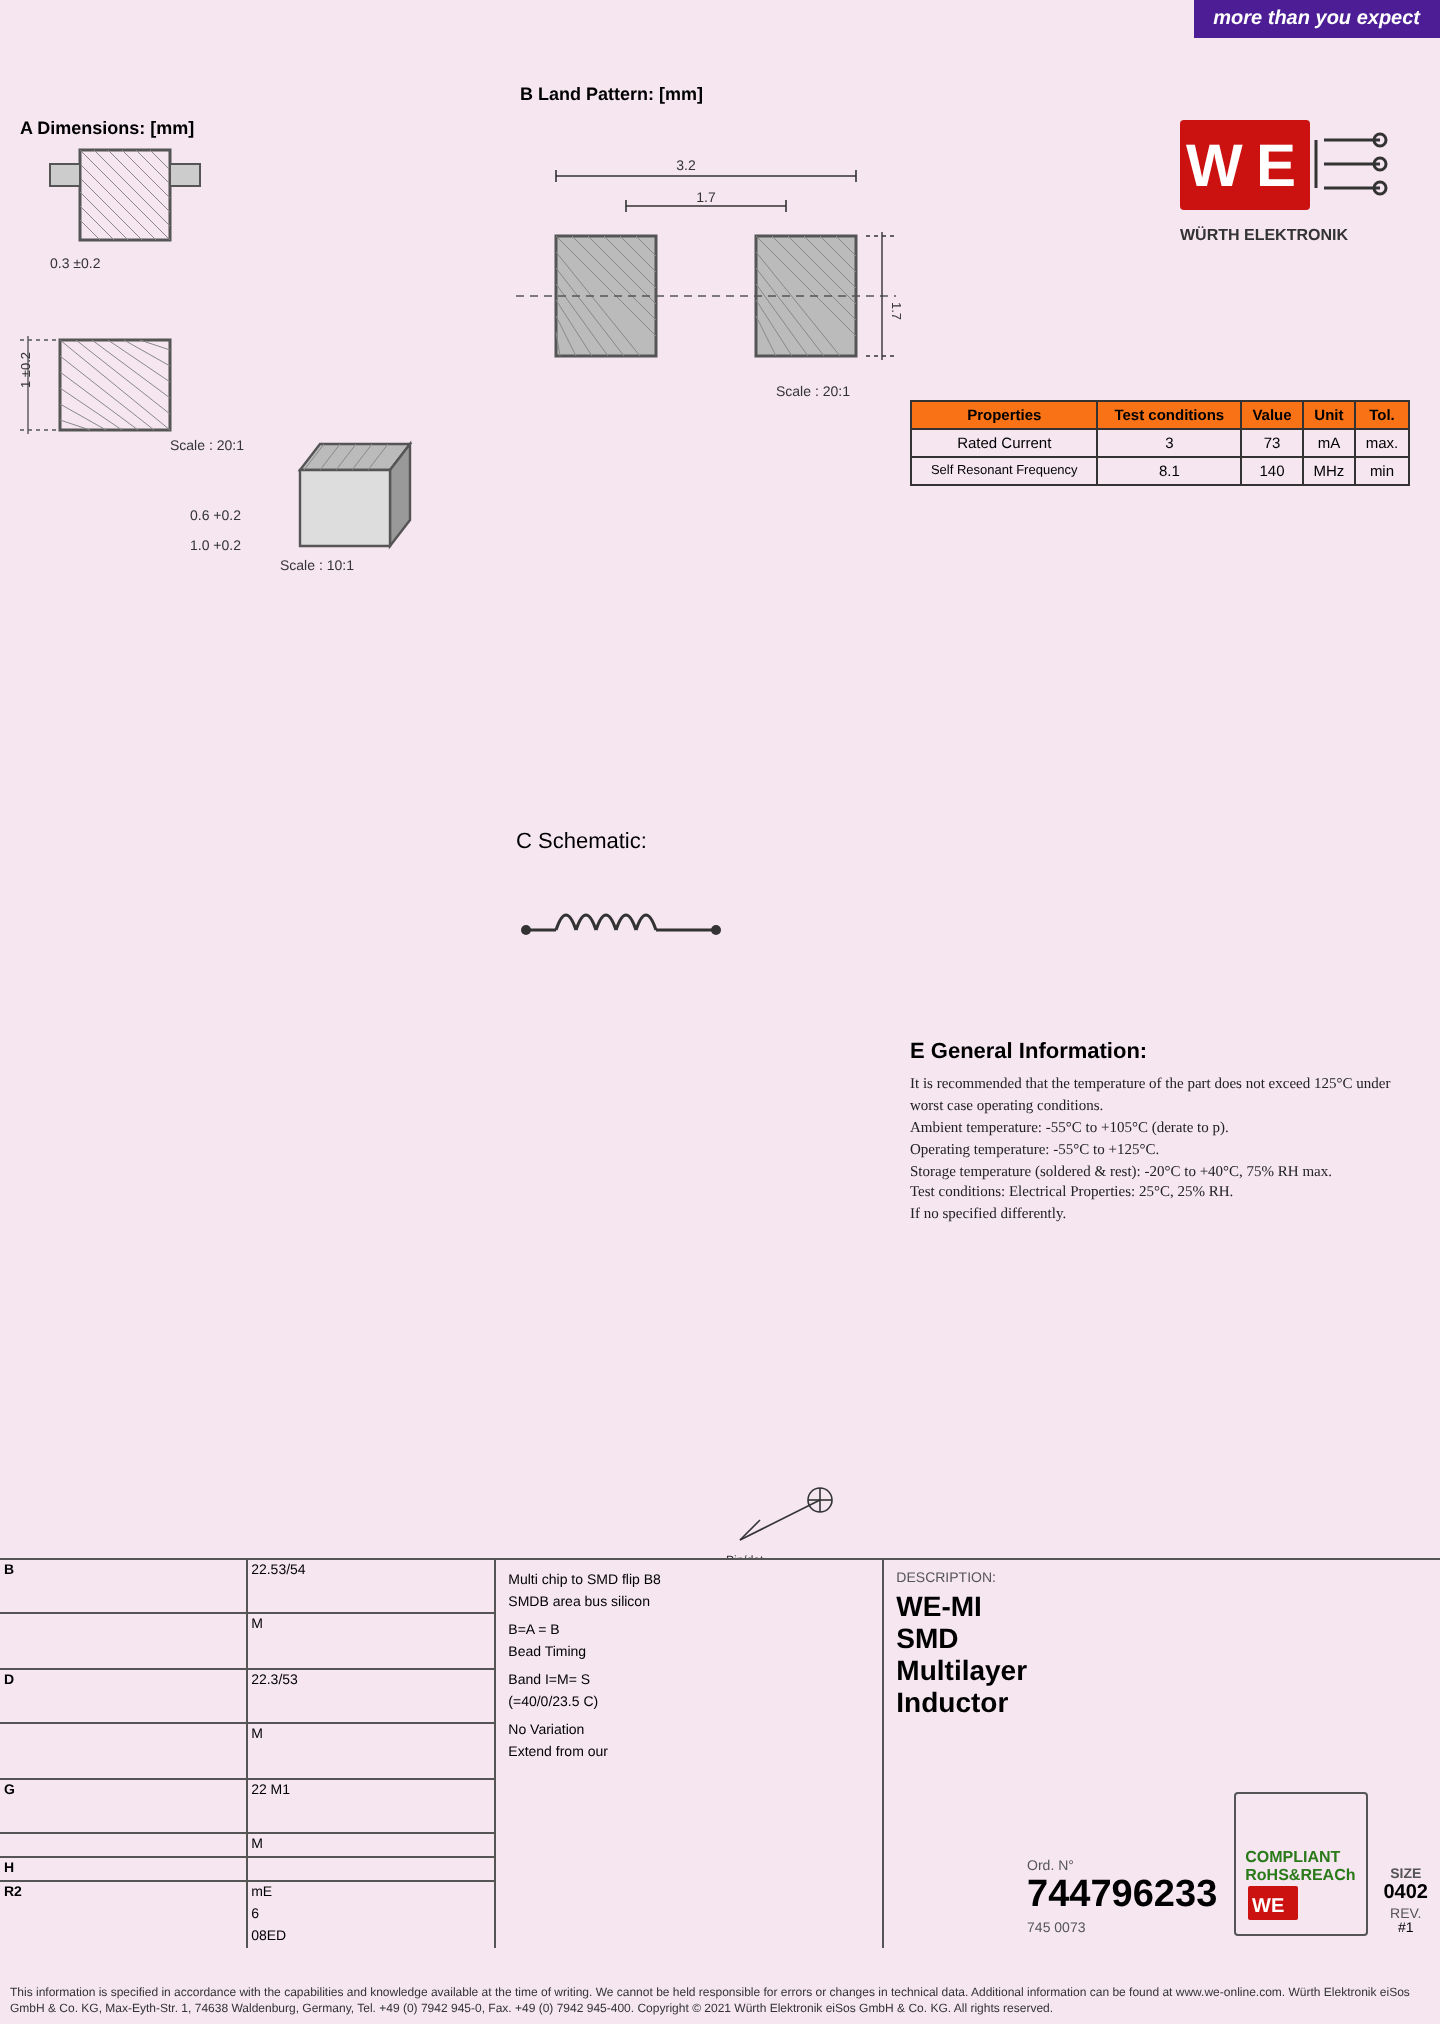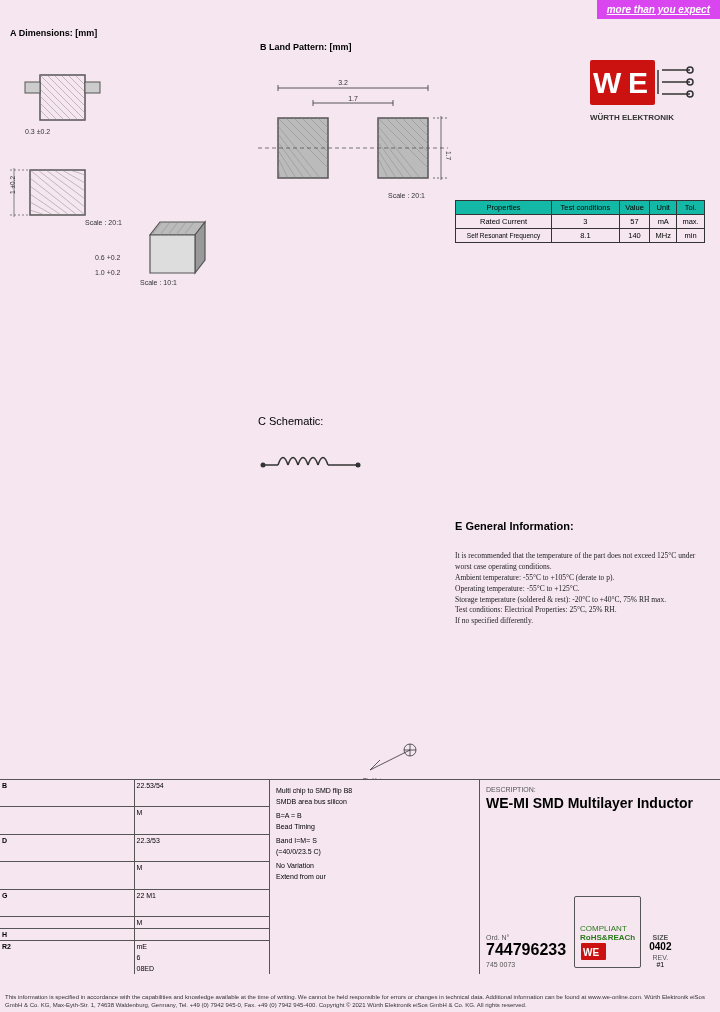--- a/index.html
+++ b/index.html
@@ -10,27 +10,26 @@
       font-family: Arial, sans-serif;
       font-size: 9px;
       overflow: hidden;
       position: relative;
     }
 
     
     .header-bar {
       position: absolute;
       top: 0; right: 0;
-      background: #d946ef;
+      background: #4c1d95;
       color: white;
       font-size: 10px;
       font-style: italic;
       padding: 4px 10px;
       font-weight: bold;
-      text-decoration: underline;
     }
 
     
     .logo-area {
       position: absolute;
       top: 55px; right: 15px;
       width: 130px;
       text-align: center;
     }
 
@@ -53,58 +52,58 @@
       width: 100%;
       border-collapse: collapse;
       font-size: 7.5px;
     }
     .elec-table th, .elec-table td {
       border: 1px solid #333;
       padding: 2px 3px;
       text-align: center;
     }
     .elec-table th {
-      background: #14b8a6;
-      font-weight: normal;
+      background: #f97316;
+      font-weight: bold;
     }
 
     
     svg text {
       font-family: Arial, sans-serif;
     }
 
     .product-title {
       font-size: 14px;
       font-weight: bold;
       margin-bottom: 4px;
     }
 
     .part-number {
-      font-size: 16px;
+      font-size: 19px;
       font-weight: bold;
     }
 
     .footer-text {
       position: absolute;
       bottom: 2px; left: 5px; right: 5px;
       font-size: 6px;
       color: #333;
       line-height: 1.3;
     }
 
     .we-logo-svg {
       margin-bottom: 4px;
     }
   </style>
 </head>
 <body>
 
 <div class="header-bar">more than you expect</div>
 
-<div style="position:absolute; top:28px; left:10px;">
+<div style="position:absolute; top:59px; left:10px;">
   <strong>A Dimensions: [mm]</strong>
 </div>
 
 <div style="position:absolute; top:42px; left:260px;">
   <strong>B Land Pattern: [mm]</strong>
 </div>
 
 <div class="logo-area">
   <svg width="120" height="75" viewBox="0 0 120 75" class="we-logo-svg">
 
@@ -245,21 +244,21 @@
         <th>Test conditions</th>
         <th>Value</th>
         <th>Unit</th>
         <th>Tol.</th>
       </tr>
     </thead>
     <tbody>
       <tr>
         <td>Rated Current</td>
         <td>3</td>
-        <td>57</td>
+        <td>73</td>
         <td>mA</td>
         <td>max.</td>
       </tr>
       <tr>
         <td style="font-size:6.5px;">Self Resonant Frequency</td>
         <td>8.1</td>
         <td>140</td>
         <td>MHz</td>
         <td>min</td>
       </tr>
@@ -279,21 +278,21 @@
     <path d="M50,30 Q55,15 60,30" fill="none" stroke="#333" stroke-width="1.5"></path>
     <path d="M60,30 Q65,15 70,30" fill="none" stroke="#333" stroke-width="1.5"></path>
     <line x1="70" y1="30" x2="100" y2="30" stroke="#333" stroke-width="1.5"></line>
 
     <circle cx="5" cy="30" r="2.5" fill="#333"></circle>
     <circle cx="100" cy="30" r="2.5" fill="#333"></circle>
   </svg>
 </div>
 
 <div class="section-e">
-  <div style="font-size:11px; font-weight:bold; margin-bottom:19px;">E General Information:</div>
+  <div style="font-size:11px; font-weight:bold; margin-bottom:5px;">E General Information:</div>
   <div style="font-size:7.5px; line-height:1.45; color:#222;font-family:Liberation Serif, serif;">
     It is recommended that the temperature of the part does not exceed 125°C under worst case operating conditions.<br>
     Ambient temperature: -55°C to +105°C (derate to p).<br>
     Operating temperature: -55°C to +125°C.<br>
     Storage temperature (soldered &amp; rest): -20°C to +40°C, 75% RH max.<br>
     Test conditions: Electrical Properties: 25°C, 25% RH.<br>
     If no specified differently.
   </div>
 </div>
 
@@ -337,36 +336,36 @@
     <div>Multi chip to SMD flip B8</div>
     <div>SMDB area bus silicon</div>
     <div style="margin-top:4px;">B=A = B</div>
     <div>Bead Timing</div>
     <div style="margin-top:4px;">Band I=M= S</div>
     <div>(=40/0/23.5 C)</div>
     <div style="margin-top:4px;">No Variation</div>
     <div>Extend from our</div>
   </div>
 
-  <div style="flex:1; padding:6px; display:flex; flex-direction:column; justify-content:space-between;">
+  <div style="flex:1; padding:6px; display:flex; flex-direction:row; justify-content:space-between;">
     <div>
       <div style="font-size:7px; color:#555; margin-bottom:2px;">DESCRIPTION:</div>
       <div class="product-title">WE-MI SMD Multilayer Inductor</div>
     </div>
 
     <div style="display:flex; align-items:flex-end; gap:8px;">
       <div>
         <div style="font-size:7px; color:#555;">Ord. N°</div>
         <div class="part-number">744796233</div>
         <div style="font-size:7px; color:#555; margin-top:2px;">745 0073</div>
       </div>
       <div>
         
         <div style="border:1px solid #555; padding:3px 5px; display:inline-block; border-radius:2px;">
-          <div style="font-size:8px; font-weight:normal; color:#2a7a1a;margin-top:24px;">COMPLIANT</div>
+          <div style="font-size:8px; font-weight:bold; color:#2a7a1a;margin-top:24px;">COMPLIANT</div>
           <div style="font-size:8px; font-weight:bold; color:#2a7a1a;">RoHS&amp;REACh</div>
           
           <svg width="40" height="20">
             <rect x="1" y="1" width="25" height="17" fill="#cc1111" rx="1"></rect>
             <text x="3" y="14" font-size="10" font-weight="bold" fill="white" font-family="Arial">WE</text>
           </svg>
         </div>
       </div>
       <div style="text-align:center;">
         <div style="font-size:7px; font-weight:bold; color:#555;">SIZE</div>

